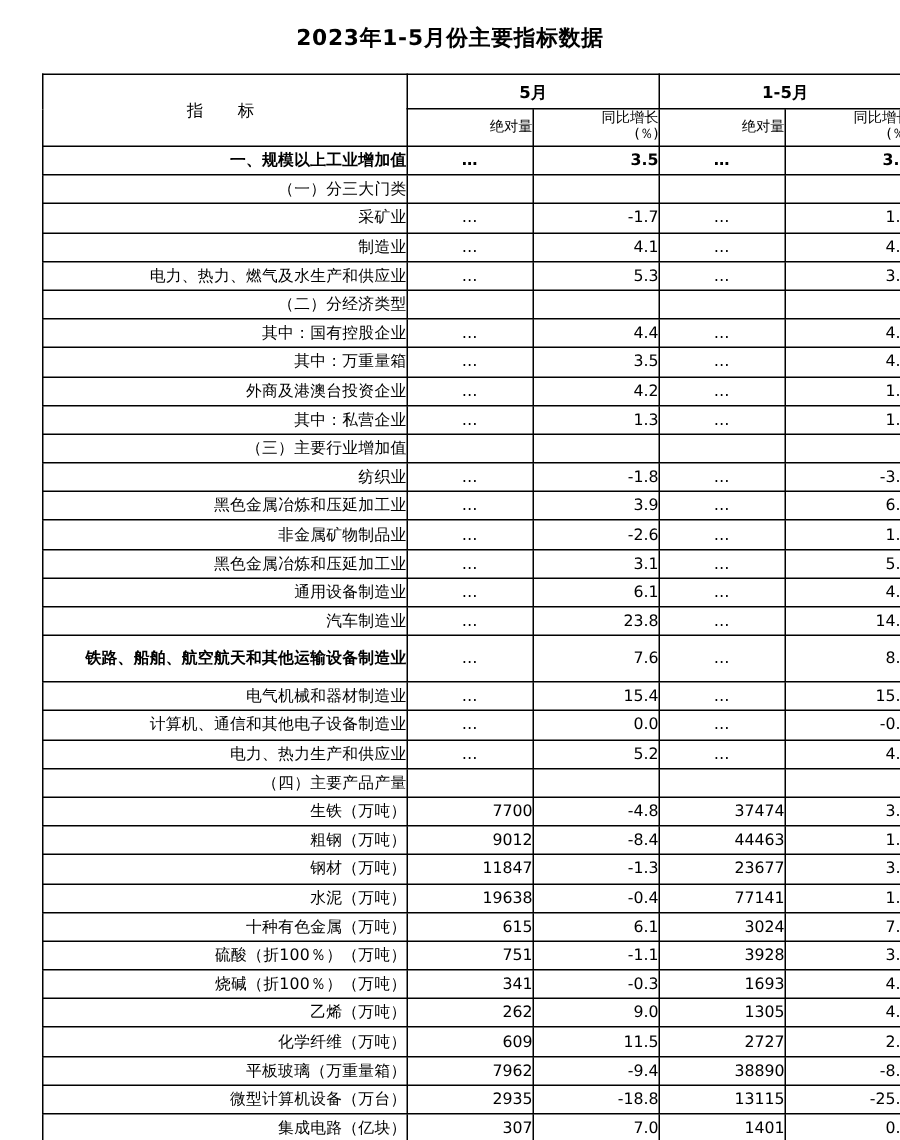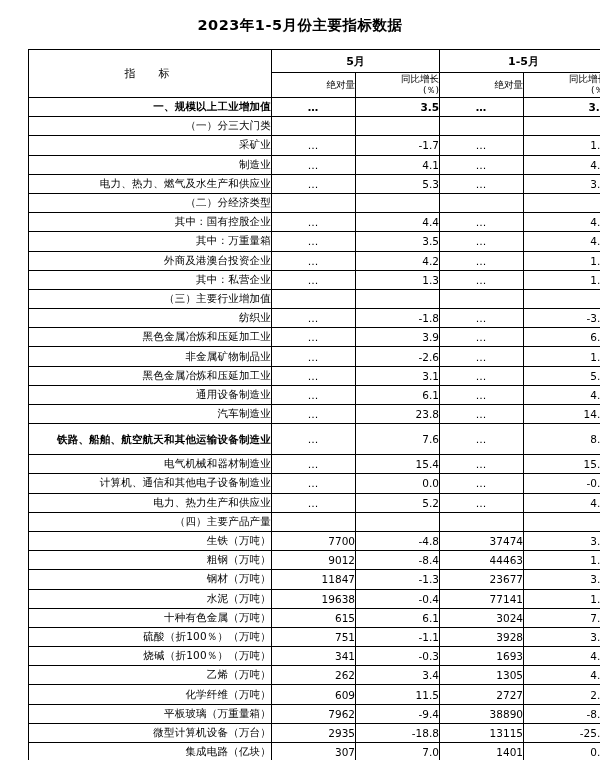--- a/index.html
+++ b/index.html
@@ -318,21 +318,21 @@
         <tr class="row">
           <td class="c-label ind1">烧碱（折100％）（万吨）</td>
           <td class="num">341</td>
           <td class="num">-0.3</td>
           <td class="num">1693</td>
           <td class="num">4.2</td>
         </tr>
         <tr class="row">
           <td class="c-label ind1">乙烯（万吨）</td>
           <td class="num">262</td>
-          <td class="num">3.4</td>
+          <td class="num">9.0</td>
           <td class="num">1305</td>
           <td class="num">4.7</td>
         </tr>
         <tr class="row">
           <td class="c-label ind1">化学纤维（万吨）</td>
           <td class="num">609</td>
           <td class="num">11.5</td>
           <td class="num">2727</td>
           <td class="num">2.7</td>
         </tr>

